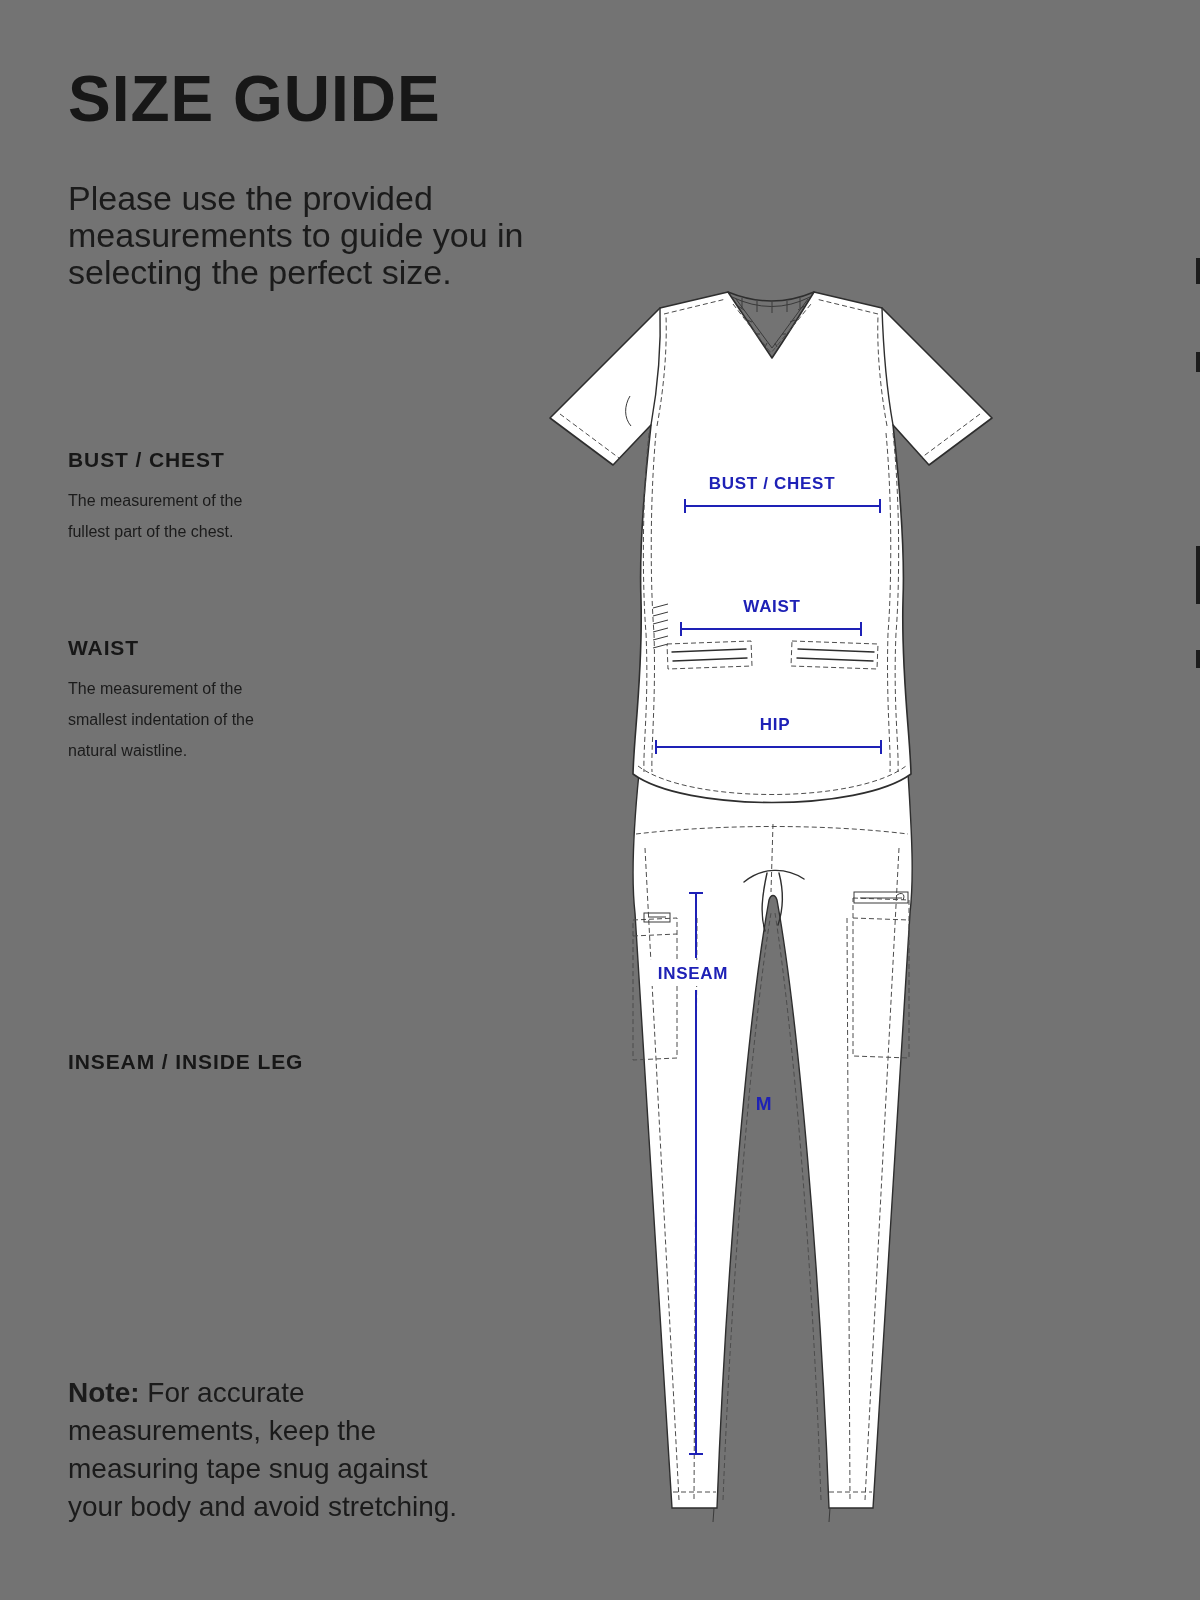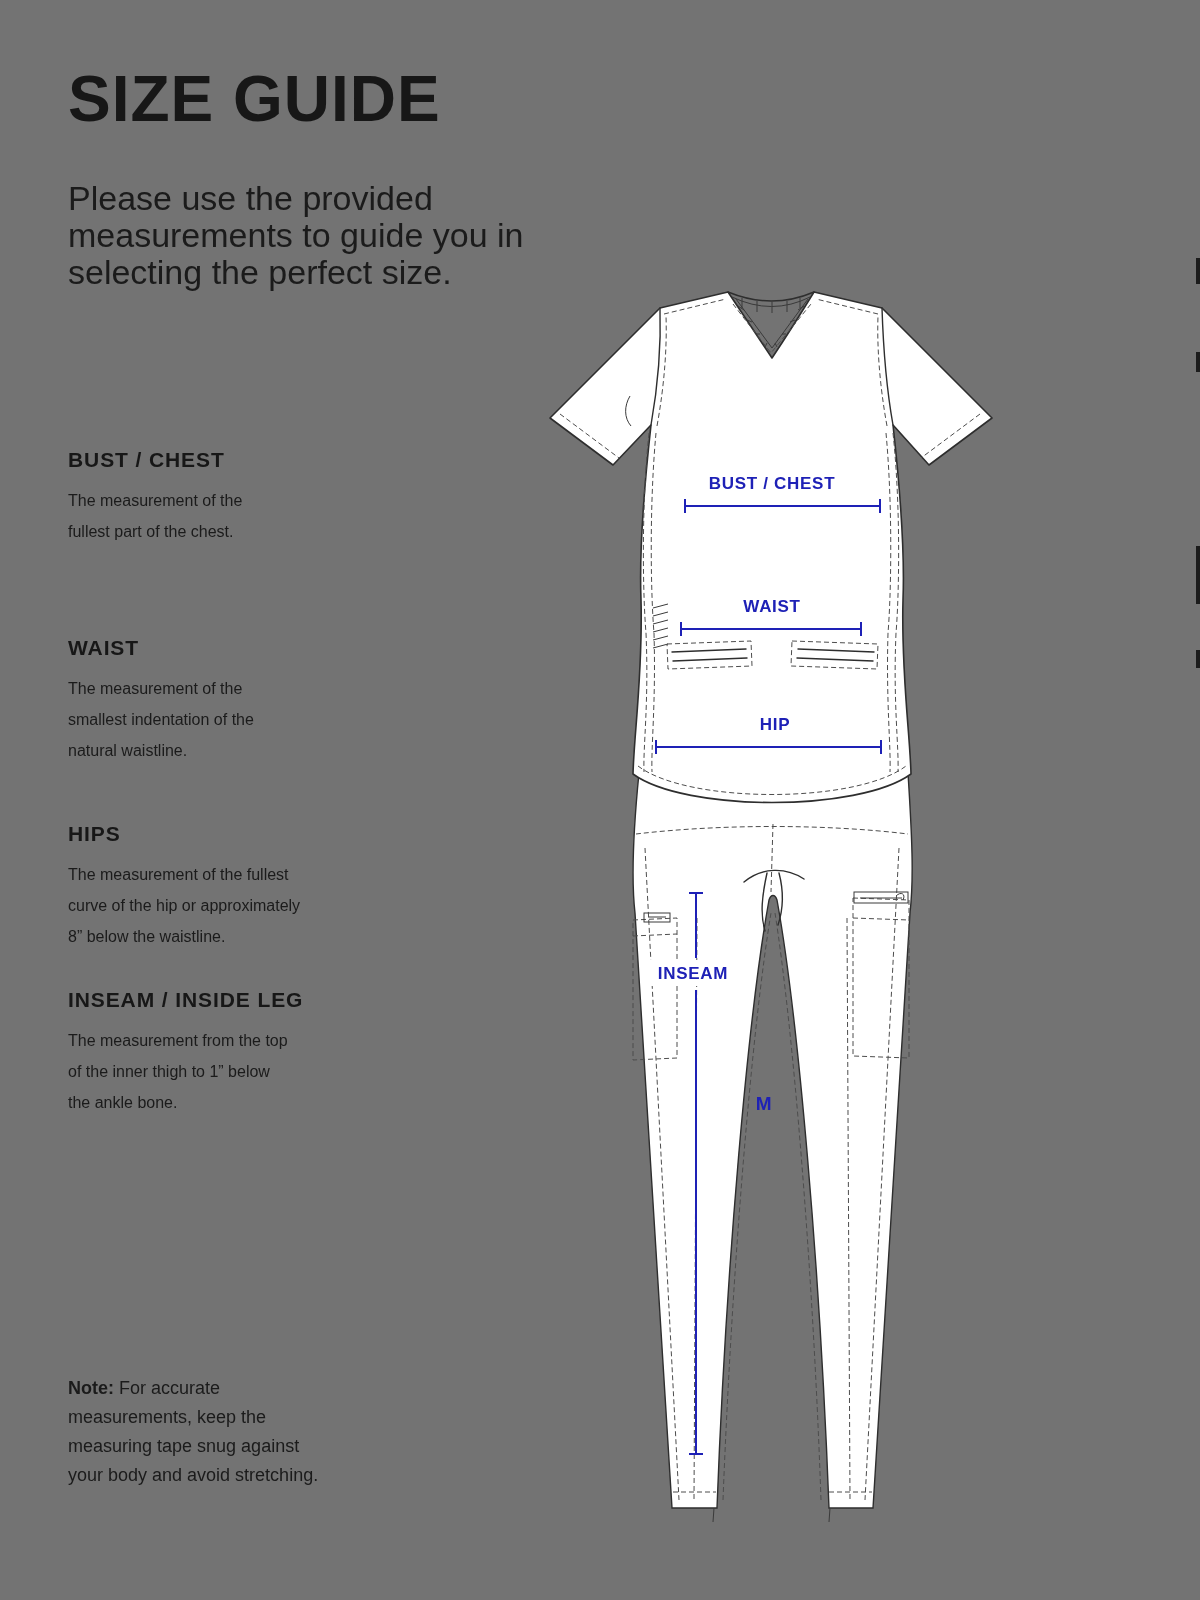--- a/index.html
+++ b/index.html
@@ -10,23 +10,23 @@
          letter-spacing:1px;color:#171717;}
   .intro{position:absolute;left:68px;top:180px;margin:0;font-size:34px;line-height:37px;
          white-space:pre-line;color:#1b1b1b;}
 
   .section{position:absolute;left:68px;}
   .section h2{margin:0 0 13px 0;font-size:21px;font-weight:700;letter-spacing:0.9px;color:#171717;}
   .section p{margin:0;font-size:16px;line-height:31px;white-space:pre-line;color:#1b1b1b;}
   .sec-bust{top:448px;}
   .sec-waist{top:636px;}
   .sec-hips{top:822px;}
-  .sec-inseam{top:988px;}
-
-  .note{position:absolute;left:68px;top:1374px;margin:0;font-size:18px;line-height:29px;
+  .sec-inseam{top:1050px;}
+
+  .note{position:absolute;left:68px;top:1374px;margin:0;font-size:28px;line-height:38px;
         white-space:pre-line;color:#1b1b1b;}
   .note strong{font-weight:700;}
 
   .diagram{position:absolute;left:520px;top:268px;width:500px;height:1270px;}
   .diagram .fillonly{fill:#ffffff;stroke:none;}
   .diagram .outline{fill:#ffffff;stroke:#2e2e2e;stroke-width:1.6;stroke-linejoin:round;}
   .diagram .line{fill:none;stroke:#2e2e2e;stroke-width:1.4;stroke-linecap:round;}
   .diagram .thin{fill:none;stroke:#3a3a3a;stroke-width:1;}
   .diagram .dash{fill:none;stroke:#4d4d4d;stroke-width:1;stroke-dasharray:5 3;}
   .diagram text{font-family:"Liberation Sans","DejaVu Sans",sans-serif;font-weight:700;
@@ -52,32 +52,23 @@
 fullest part of the chest.</p>
   </div>
 
   <div class="section sec-waist">
     <h2>WAIST</h2>
     <p>The measurement of the
 smallest indentation of the
 natural waistline.</p>
   </div>
 
-  <div class="section sec-hips">
-    <h2>HIPS</h2>
-    <p>The measurement of the fullest
-curve of the hip or approximately
-8” below the waistline.</p>
-  </div>
 
   <div class="section sec-inseam">
     <h2>INSEAM / INSIDE LEG</h2>
-    <p>The measurement from the top
-of the inner thigh to 1” below
-the ankle bone.</p>
   </div>
 
   <p class="note"><strong>Note:</strong><span> For accurate
 measurements, keep the
 measuring tape snug against
 your body and avoid stretching.</span></p>
 
   <svg class="diagram" viewBox="0 0 500 1270" xmlns="http://www.w3.org/2000/svg">
 
     <g>

